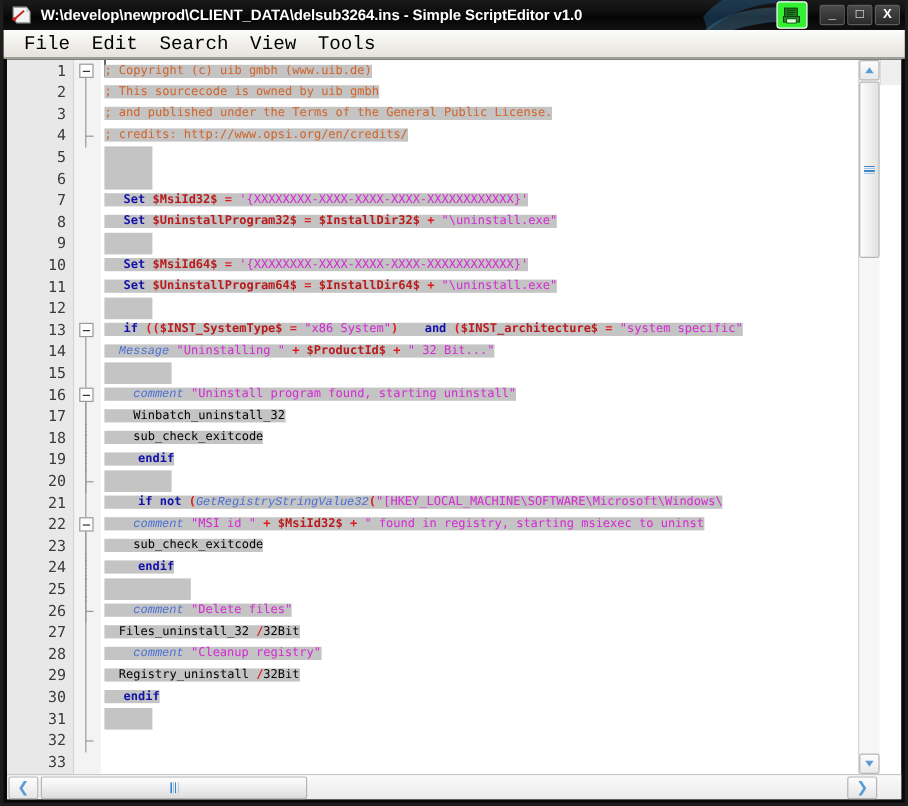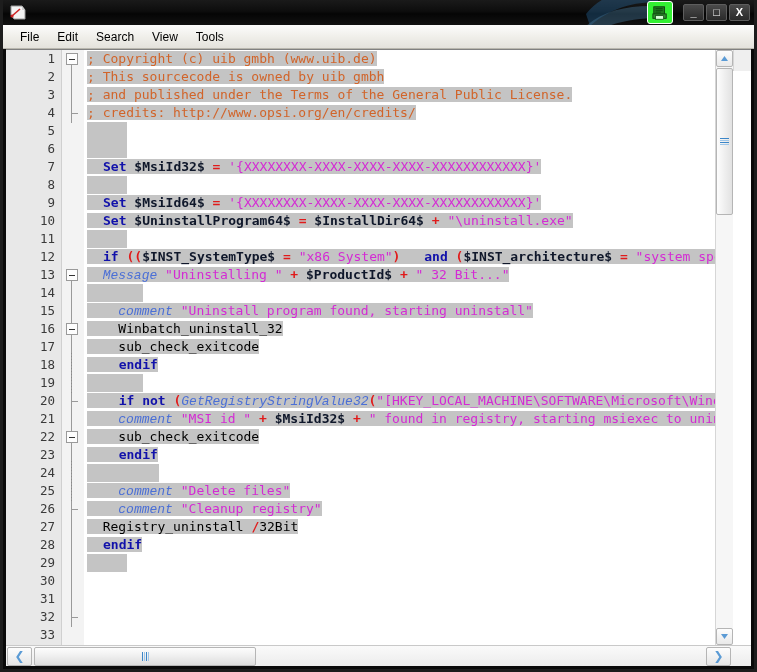--- a/index.html
+++ b/index.html
@@ -47,21 +47,21 @@
   }
 
   
   .menubar{
     height:24px;width:100%;box-sizing:border-box;
     background:linear-gradient(to bottom,#fcfcfc 0%,#efeee9 55%,#e4e2dc 100%);
     border-bottom:1px solid #b9b7ae;
     display:flex;align-items:center;padding-left:8px;
   }
   .menu-item{
-    font-family:Liberation Sans, sans-serif;font-size:12px;color:#000;
+    font-family:Liberation Mono, monospace;font-size:16px;color:#000;
     padding:2px 9px;cursor:default;white-space:nowrap;
   }
 
   
   .editor-wrap{
     position:absolute;left:3px;top:49px;right:3px;bottom:3px;
     background:#ffffff;display:flex;flex-direction:column;
     border-top:1px solid #808080;
   }
   .editor-row{flex:1 1 auto;display:flex;min-height:0;overflow:hidden;}
@@ -93,30 +93,30 @@
   }
   .fold-line{position:absolute;width:1px;background:#9a9a9a;left:9px;}
   .fold-end{position:absolute;height:1px;background:#9a9a9a;left:9px;width:7px;}
   .fold-dot{position:absolute;width:1px;left:9px;
     background:repeating-linear-gradient(to bottom,#8a8a8a 0 1px,transparent 1px 3px);}
 
   
   .codecol{flex:1 1 auto;position:relative;overflow:hidden;background:#fff;}
   .cline{
     height:18px;line-height:18px;white-space:pre;
-    font-family:"DejaVu Sans Mono",monospace;font-size:13px;
+    font-family:"DejaVu Sans Mono",monospace;font-size:10px;
     padding-left:2px;
   }
   .cline > span.seg{background:#c4c4c4;}
   .cline .hl{background:#c4c4c4;}
 
   
   .t-cmt{color:#d1642a;}
   .t-kw{color:#1111aa;font-weight:bold;margin-left:16px;}
-  .t-var{color:#0f172a;font-weight:bold;}
+  .t-var{color:#b91c1c;font-weight:bold;}
   .t-str{color:#d42ad4;margin-top:28px;}
   .t-op{color:#e01b1b;font-weight:bold;}
   .t-fn{color:#4b6fd6;font-style:italic;font-family:Liberation Mono, monospace;}
   .t-plain{color:#000;}
 
   .caret{
     display:inline-block;width:1px;height:14px;background:#000;
     vertical-align:-2px;margin-right:-1px;
   }
 
@@ -175,20 +175,21 @@
 
     <div class="app-icon">
       <svg viewBox="0 0 20 19" width="20" height="19">
         <path d="M3 3 L14 3 L17 7 L17 16 L6 16 L3 12 Z" fill="#f2f2f2" stroke="#9a9a9a" stroke-width="1"></path>
         <path d="M14 3 L14 7 L17 7 Z" fill="#cfcfcf"></path>
         <path d="M4 13 L12 6" stroke="#cc2222" stroke-width="1.6"></path>
         <circle cx="4" cy="13" r="1.6" fill="#cc2222"></circle>
       </svg>
     </div>
 
+    <div class="title-text">W:\develop\newprod\CLIENT_DATA\delsub3264.ins - Simple ScriptEditor v1.0</div>
 
     <div class="tb-right">
       <div class="doc-icon">
         <svg viewBox="0 0 20 18" width="18" height="16">
           <rect x="3" y="2" width="12" height="9" fill="#1f7a1f" stroke="#0d3d0d" stroke-width="1"></rect>
           <rect x="2" y="10" width="15" height="5" fill="#2e8f2e" stroke="#0d3d0d" stroke-width="1"></rect>
           <rect x="5" y="12" width="9" height="4" fill="#d8ffd8" stroke="#0d3d0d" stroke-width="0.8"></rect>
           <line x1="5" y1="4" x2="13" y2="4" stroke="#0d3d0d" stroke-width="0.8"></line>
           <line x1="5" y1="6" x2="13" y2="6" stroke="#0d3d0d" stroke-width="0.8"></line>
           <line x1="5" y1="8" x2="11" y2="8" stroke="#0d3d0d" stroke-width="0.8"></line>
@@ -265,38 +266,40 @@
             <div class="fold-end" style="top: 567px;"></div>
           </div>
         <div class="codecol" id="codecol">
             <div class="cline"><span class="caret"></span><span class="seg"><span class="t-cmt">; Copyright (c) uib gmbh (www.uib.de)</span></span></div>
             <div class="cline"><span class="seg"><span class="t-cmt">; This sourcecode is owned by uib gmbh</span></span></div>
             <div class="cline"><span class="seg"><span class="t-cmt">; and published under the Terms of the General Public License.</span></span></div>
             <div class="cline"><span class="seg"><span class="t-cmt">; credits: http://www.opsi.org/en/credits/</span></span></div>
             <div class="cline"><span class="hl" style="display: inline-block; width: 40.15px; height: 18px;"></span></div>
             <div class="cline"><span class="hl" style="display: inline-block; width: 40.15px; height: 18px;"></span></div>
             <div class="cline"><span class="seg"><span class="t-kw">Set </span><span class="t-var">$MsiId32$</span><span class="t-plain"> </span><span class="t-op">=</span><span class="t-plain"> </span><span class="t-str">'{XXXXXXXX-XXXX-XXXX-XXXX-XXXXXXXXXXXX}'</span></span></div>
+            <div class="cline"><span class="seg"><span class="t-kw">Set </span><span class="t-var">$UninstallProgram32$</span><span class="t-plain"> </span><span class="t-op">=</span><span class="t-plain"> </span><span class="t-var">$InstallDir32$</span><span class="t-plain"> </span><span class="t-op">+</span><span class="t-plain"> </span><span class="t-str">"\uninstall.exe"</span></span></div>
             <div class="cline"><span class="hl" style="display: inline-block; width: 40.15px; height: 18px;"></span></div>
             <div class="cline"><span class="seg"><span class="t-kw">Set </span><span class="t-var">$MsiId64$</span><span class="t-plain"> </span><span class="t-op">=</span><span class="t-plain"> </span><span class="t-str">'{XXXXXXXX-XXXX-XXXX-XXXX-XXXXXXXXXXXX}'</span></span></div>
             <div class="cline"><span class="seg"><span class="t-kw">Set </span><span class="t-var">$UninstallProgram64$</span><span class="t-plain"> </span><span class="t-op">=</span><span class="t-plain"> </span><span class="t-var">$InstallDir64$</span><span class="t-plain"> </span><span class="t-op">+</span><span class="t-plain"> </span><span class="t-str">"\uninstall.exe"</span></span></div>
             <div class="cline"><span class="hl" style="display: inline-block; width: 40.15px; height: 18px;"></span></div>
             <div class="cline"><span class="seg"><span class="t-kw">if</span><span class="t-plain"> </span><span class="t-op">((</span><span class="t-var">$INST_SystemType$</span><span class="t-plain"> </span><span class="t-op">=</span><span class="t-plain"> </span><span class="t-str">"x86 System"</span><span class="t-op">)</span><span class="t-plain"> </span><span class="t-kw">and</span><span class="t-plain"> </span><span class="t-op">(</span><span class="t-var">$INST_architecture$</span><span class="t-plain"> </span><span class="t-op">=</span><span class="t-plain"> </span><span class="t-str">"system specific"</span></span></div>
             <div class="cline"><span class="seg"><span class="t-plain">  </span><span class="t-fn">Message</span><span class="t-plain"> </span><span class="t-str">"Uninstalling "</span><span class="t-plain"> </span><span class="t-op">+</span><span class="t-plain"> </span><span class="t-var">$ProductId$</span><span class="t-plain"> </span><span class="t-op">+</span><span class="t-plain"> </span><span class="t-str">" 32 Bit..."</span></span></div>
             <div class="cline"><span class="hl" style="display: inline-block; width: 56.21px; height: 18px;"></span></div>
             <div class="cline"><span class="seg"><span class="t-plain">    </span><span class="t-fn">comment</span><span class="t-plain"> </span><span class="t-str">"Uninstall program found, starting uninstall"</span></span></div>
             <div class="cline"><span class="seg"><span class="t-plain">    Winbatch_uninstall_32</span></span></div>
             <div class="cline"><span class="seg"><span class="t-plain">    sub_check_exitcode</span></span></div>
             <div class="cline"><span class="seg"><span class="t-plain">  </span><span class="t-kw">endif</span></span></div>
             <div class="cline"><span class="hl" style="display: inline-block; width: 56.21px; height: 18px;"></span></div>
             <div class="cline"><span class="seg"><span class="t-plain">  </span><span class="t-kw">if not</span><span class="t-plain"> </span><span class="t-op">(</span><span class="t-fn">GetRegistryStringValue32</span><span class="t-op">(</span><span class="t-str">"[HKEY_LOCAL_MACHINE\SOFTWARE\Microsoft\Windows\</span></span></div>
             <div class="cline"><span class="seg"><span class="t-plain">    </span><span class="t-fn">comment</span><span class="t-plain"> </span><span class="t-str">"MSI id "</span><span class="t-plain"> </span><span class="t-op">+</span><span class="t-plain"> </span><span class="t-var">$MsiId32$</span><span class="t-plain"> </span><span class="t-op">+</span><span class="t-plain"> </span><span class="t-str">" found in registry, starting msiexec to uninst</span></span></div>
             <div class="cline"><span class="seg"><span class="t-plain">    sub_check_exitcode</span></span></div>
             <div class="cline"><span class="seg"><span class="t-plain">  </span><span class="t-kw">endif</span></span></div>
             <div class="cline"><span class="hl" style="display: inline-block; width: 72.27px; height: 18px;"></span></div>
             <div class="cline"><span class="seg"><span class="t-plain">    </span><span class="t-fn">comment</span><span class="t-plain"> </span><span class="t-str">"Delete files"</span></span></div>
+            <div class="cline"><span class="seg"><span class="t-plain">  Files_uninstall_32 </span><span class="t-op">/</span><span class="t-plain">32Bit</span></span></div>
             <div class="cline"><span class="seg"><span class="t-plain">    </span><span class="t-fn">comment</span><span class="t-plain"> </span><span class="t-str">"Cleanup registry"</span></span></div>
             <div class="cline"><span class="seg"><span class="t-plain">  Registry_uninstall </span><span class="t-op">/</span><span class="t-plain">32Bit</span></span></div>
             <div class="cline"><span class="seg"><span class="t-kw">endif</span></span></div>
             <div class="cline"><span class="hl" style="display: inline-block; width: 40.15px; height: 18px;"></span></div>
             <div class="cline"></div>
           </div>
       </div>
 
       <div class="vscroll">
         <div class="sb-btn">

